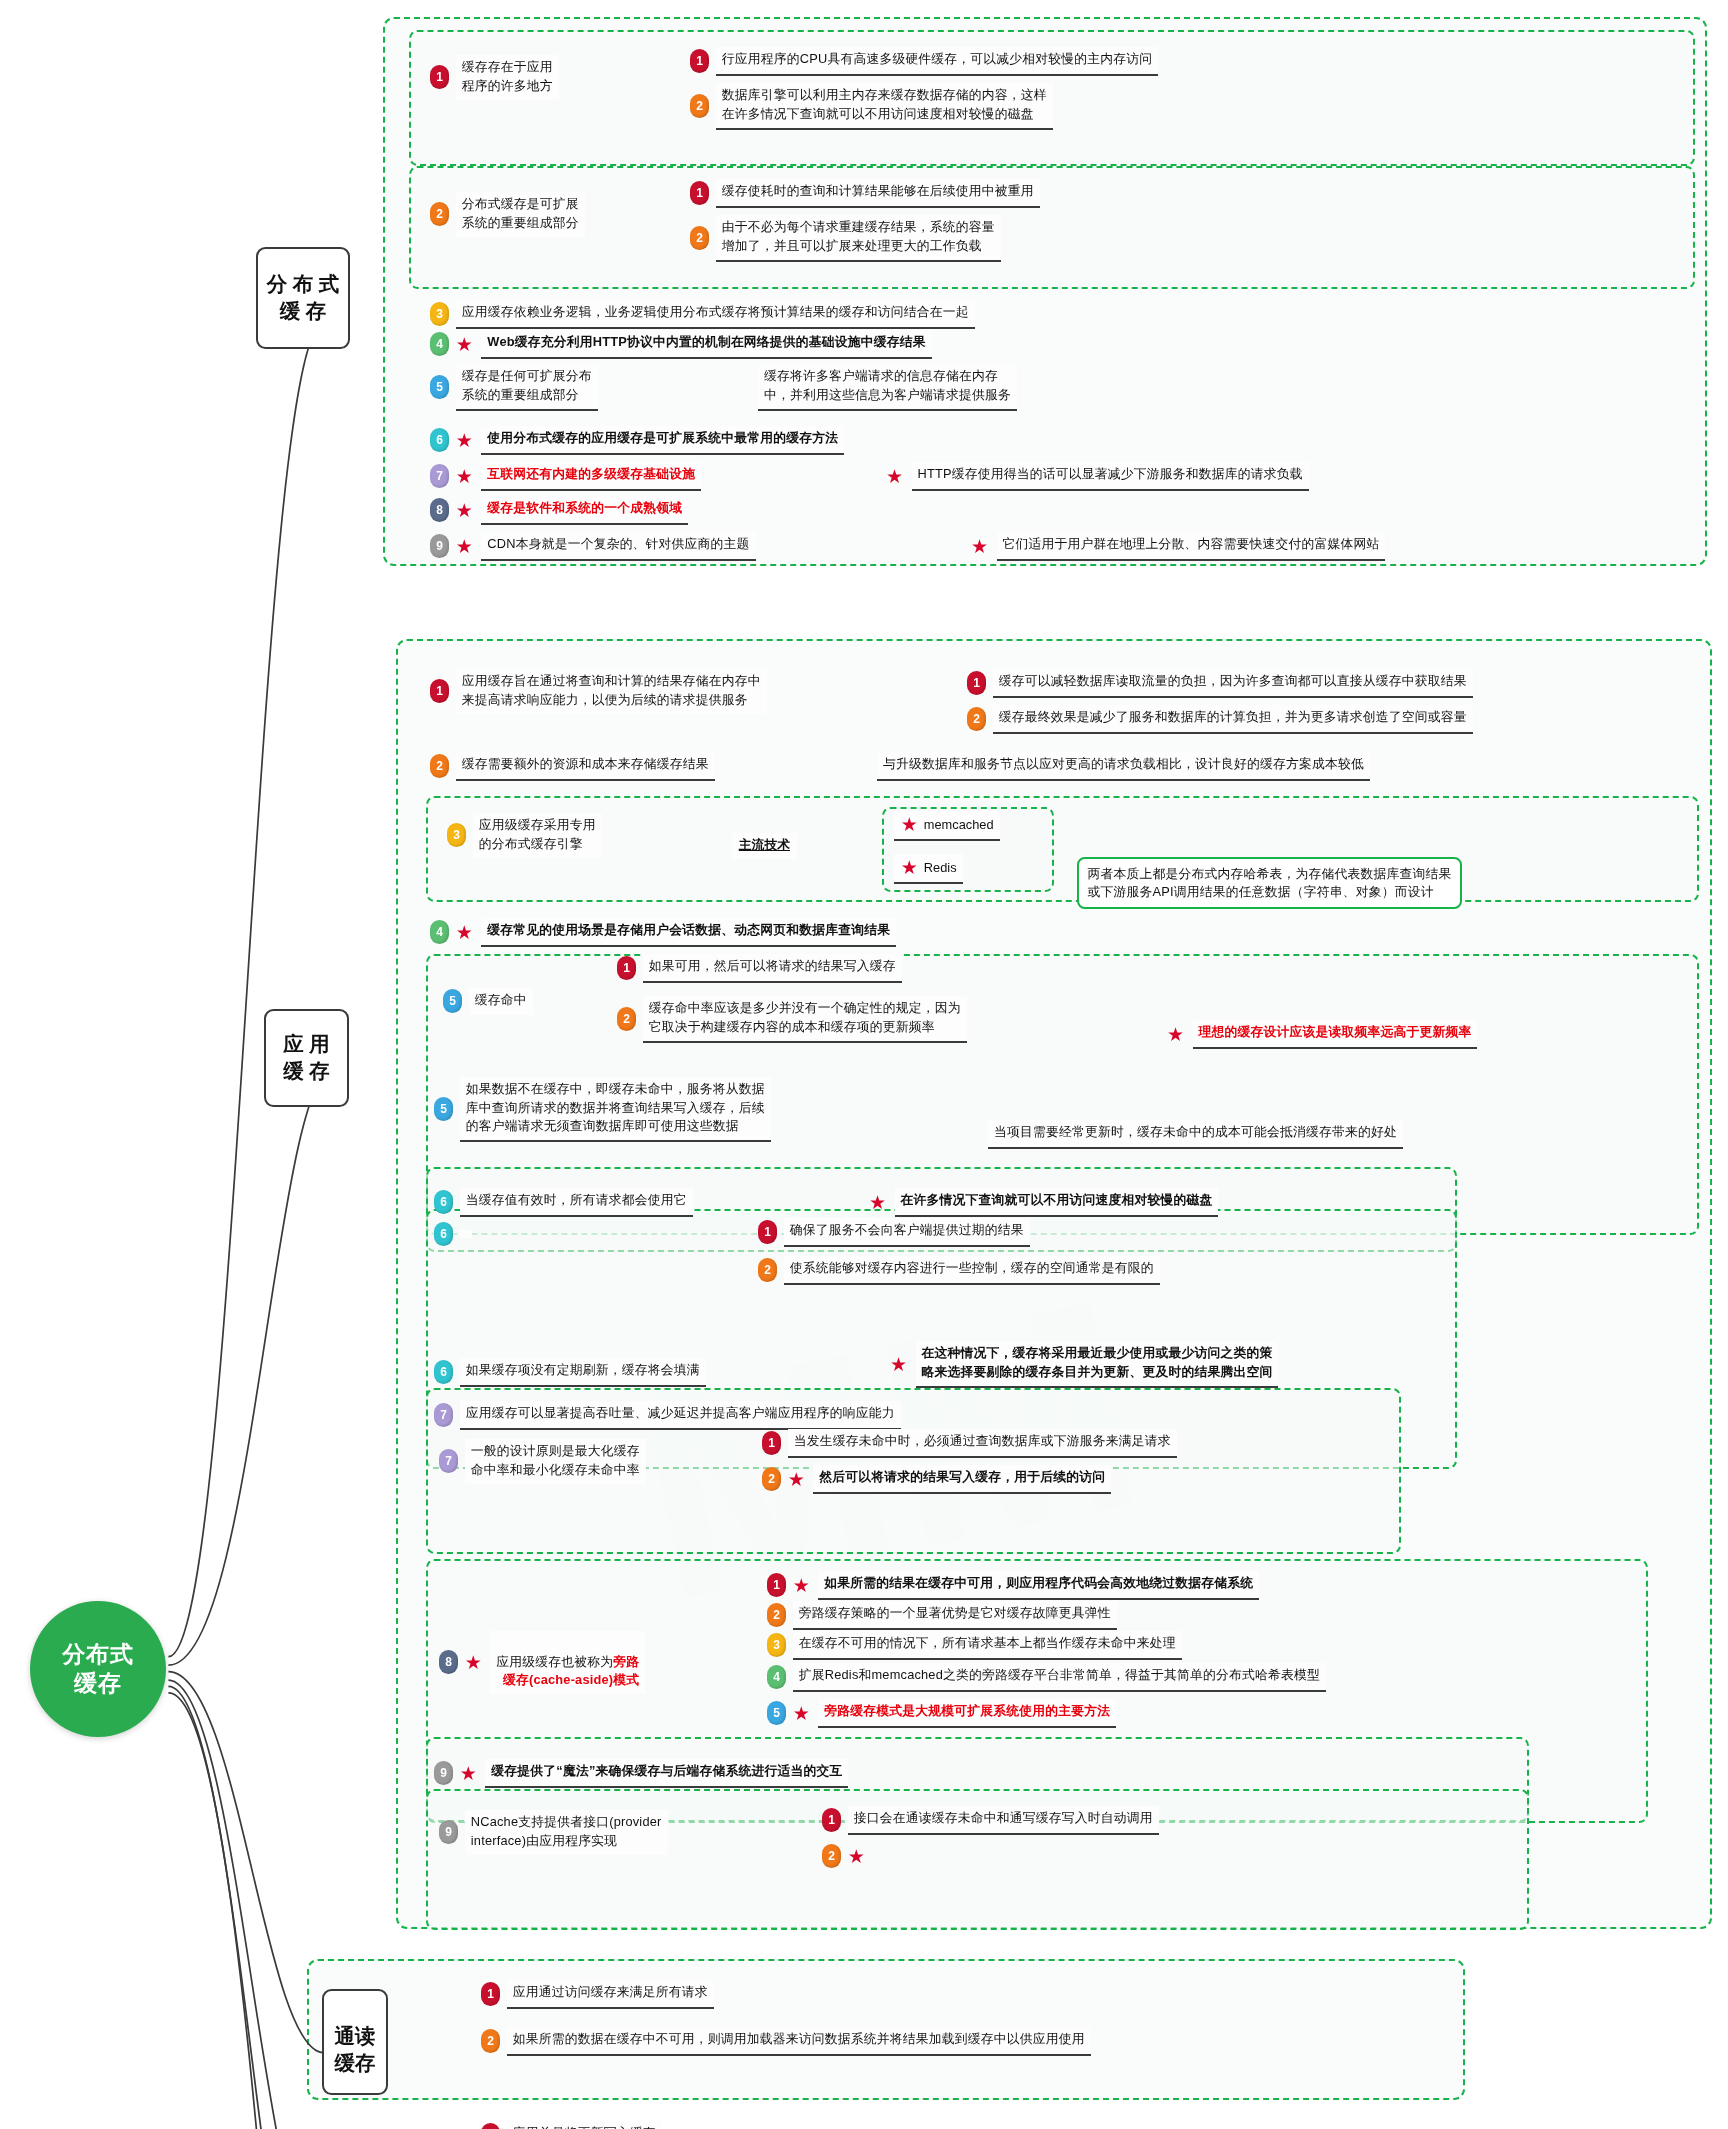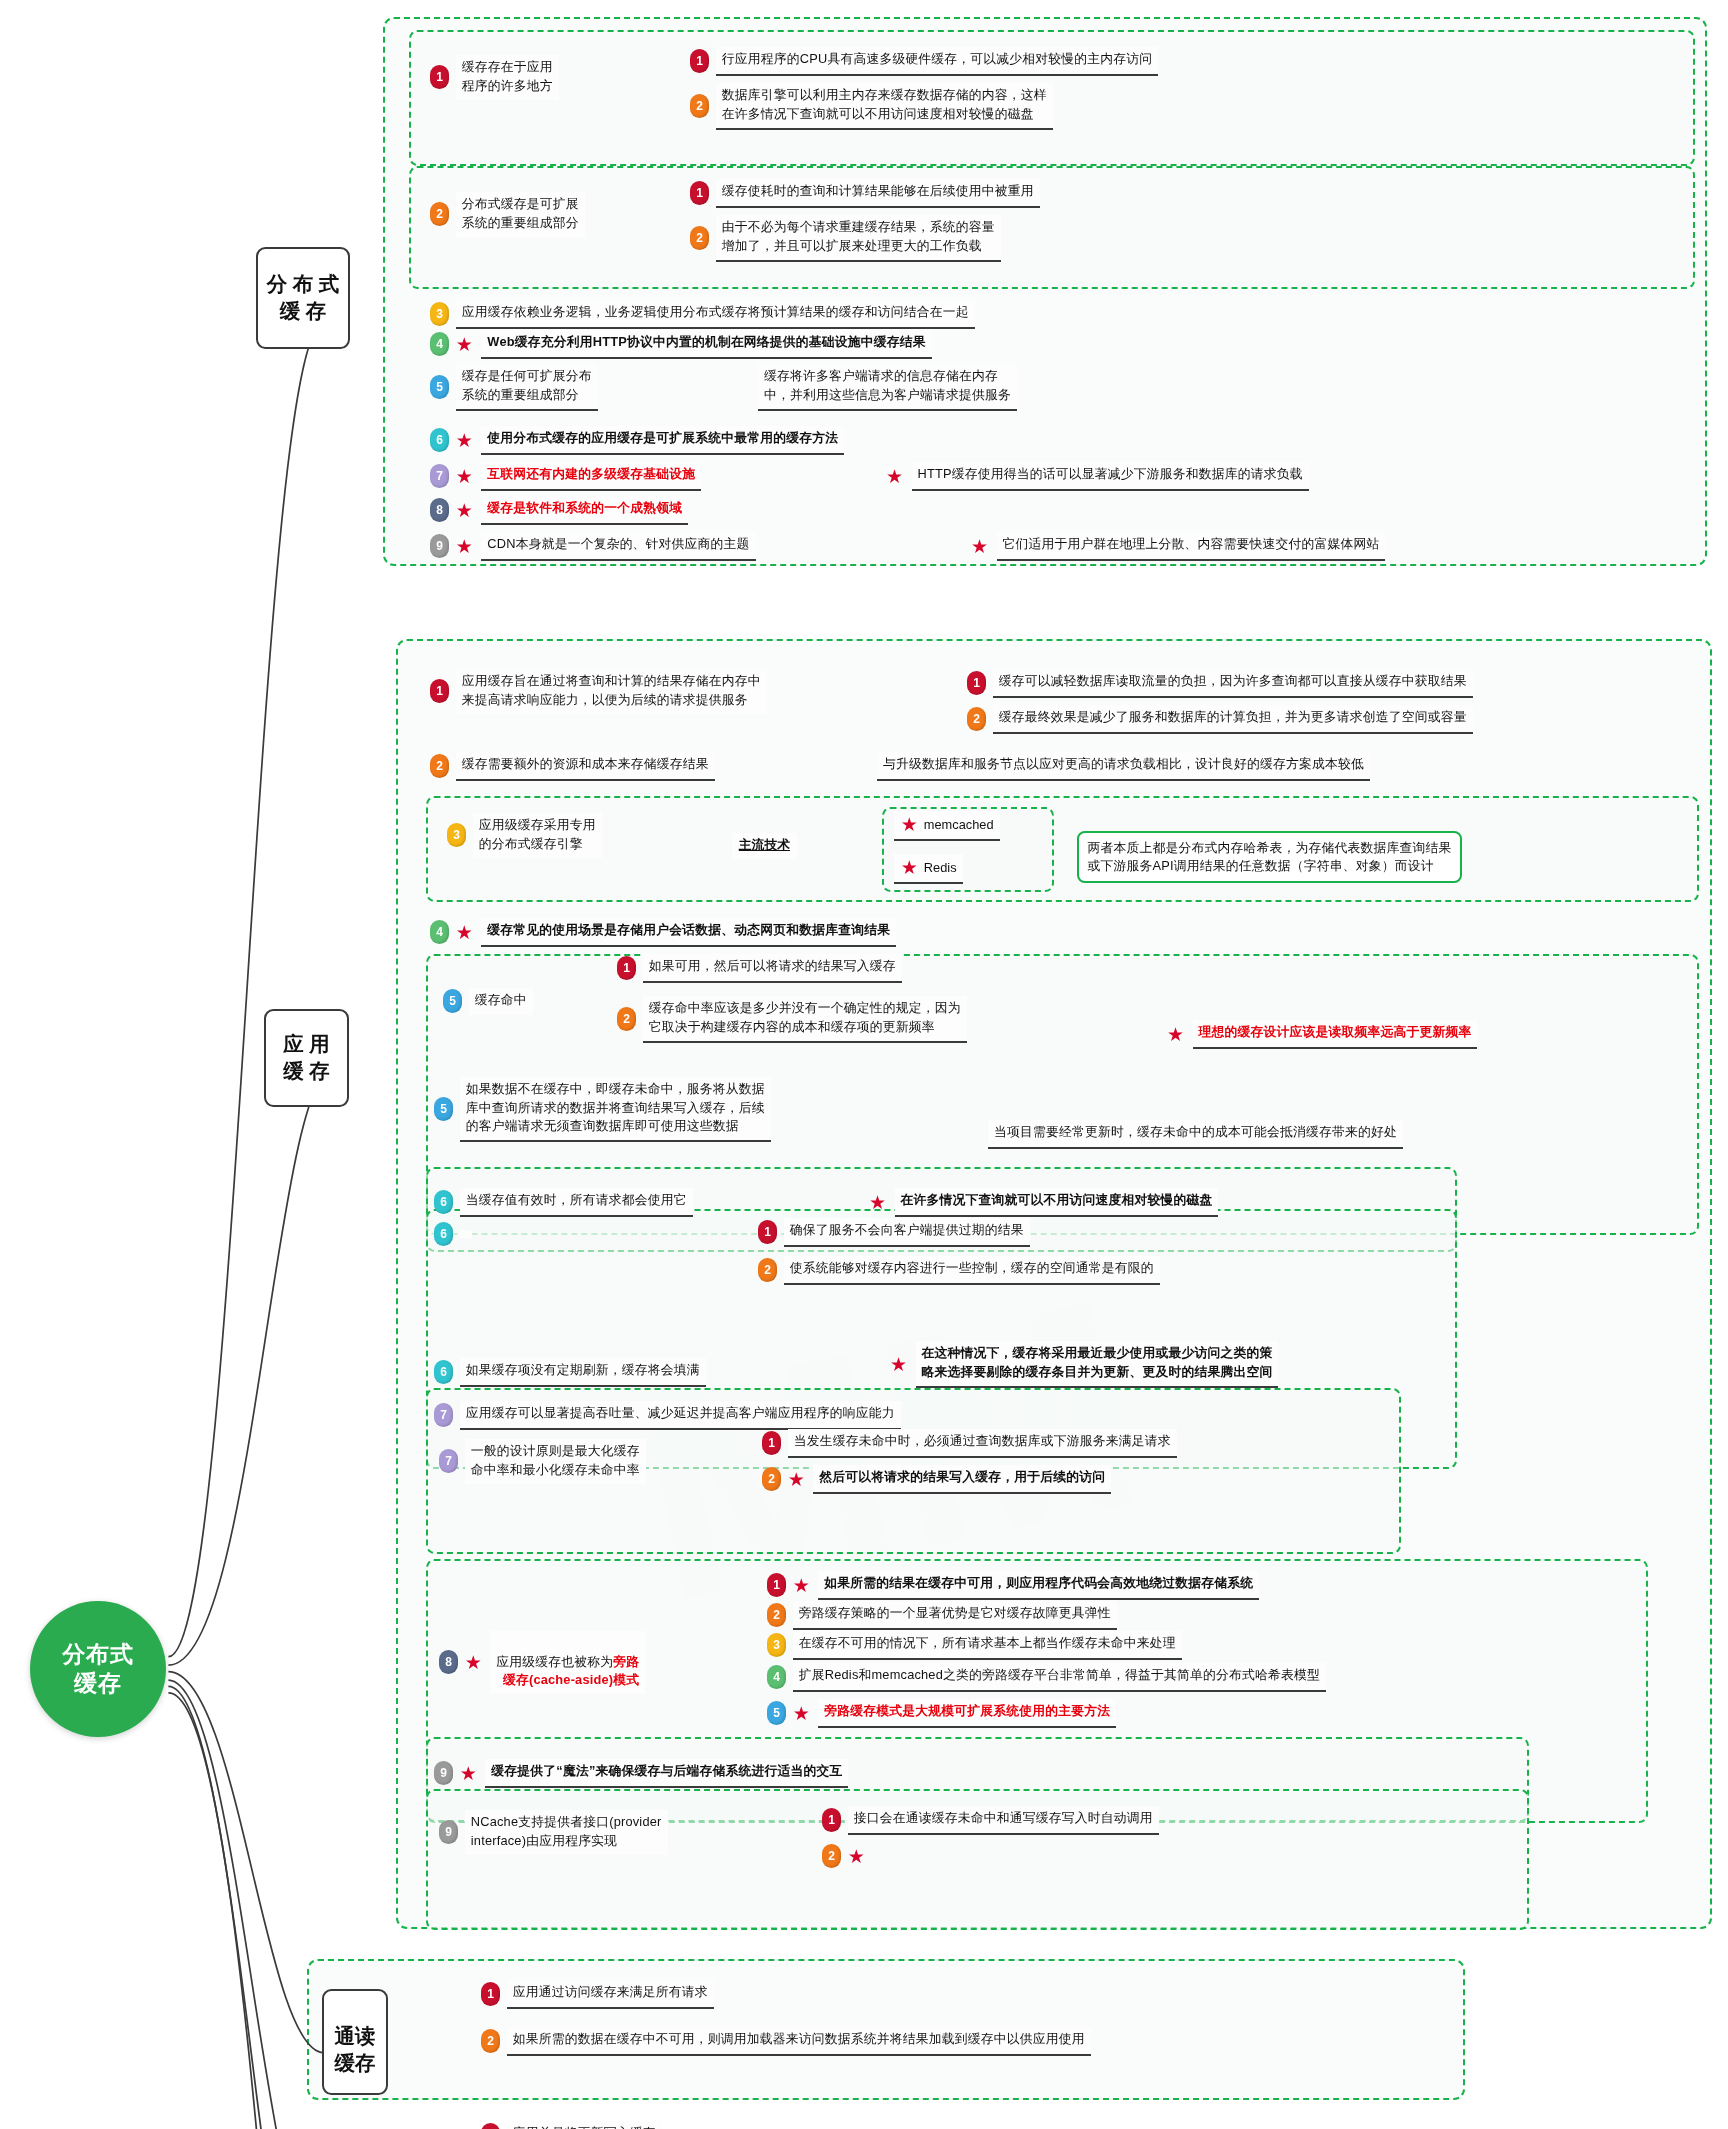--- a/index.html
+++ b/index.html
@@ -288,21 +288,21 @@
     <span class="bold">主流技术</span>
   </div>
   <div class="pill ul" style="left:894px; top:811px;">
     <span class="star">★</span>
     <span>memcached</span>
   </div>
   <div class="pill ul" style="left:894px; top:854px;">
     <span class="star">★</span>
     <span>Redis</span>
   </div>
-  <div class="node nb" style="left:1077px; top:831px;">
+  <div class="node nb" style="left:1077px; top:857px;">
     <span class="txt" style="border:2.1px solid #18b24b;border-radius:7.7px;background:#fff;padding:6px 8.5px;">两者本质上都是分布式内存哈希表，为存储代表数据库查询结果
 或下游服务API调用结果的任意数据（字符串、对象）而设计</span>
   </div>
 
   <div class="node" style="left:430px; top:918px;">
     <span class="num n4">4</span>
     <span class="star">★</span>
     <span class="txt bold">缓存常见的使用场景是存储用户会话数据、动态网页和数据库查询结果</span>
   </div>
 

